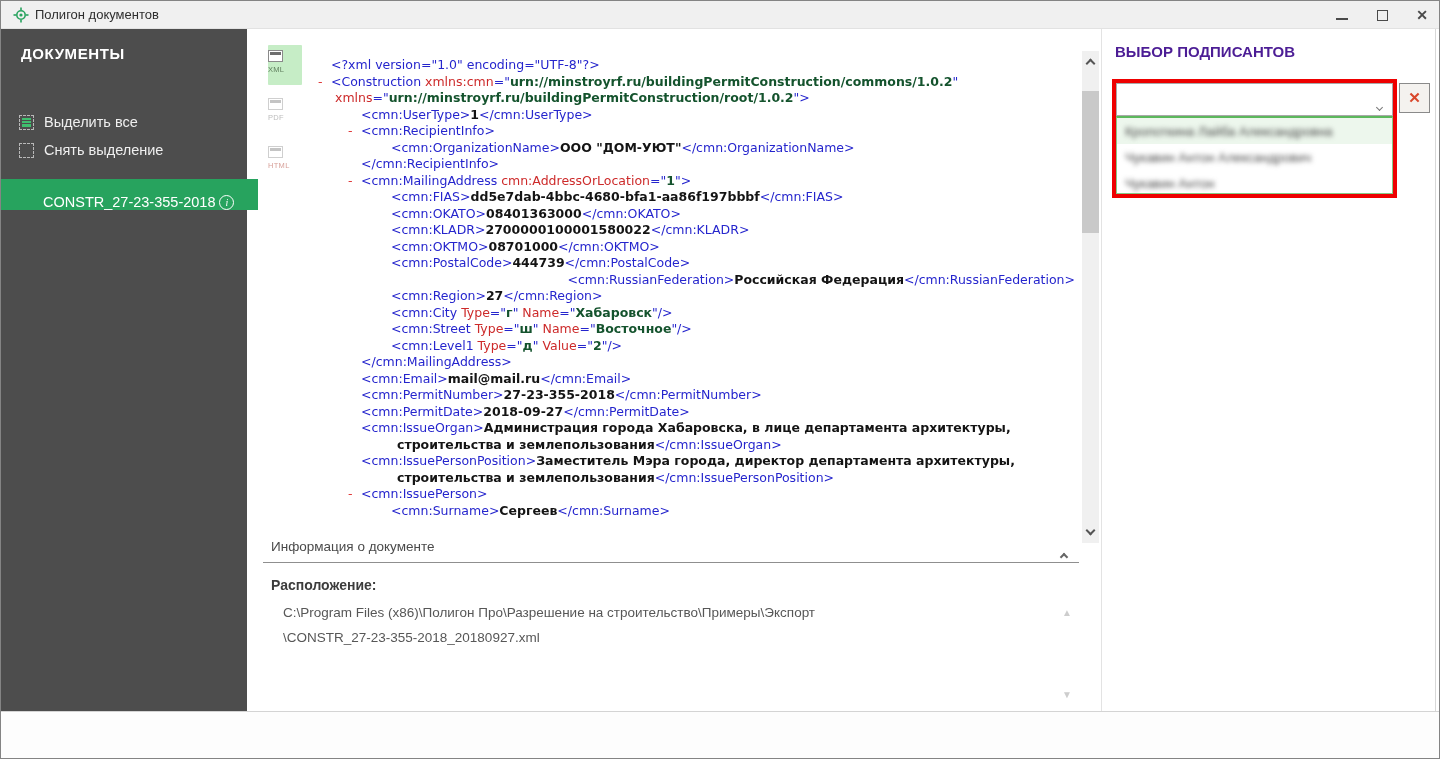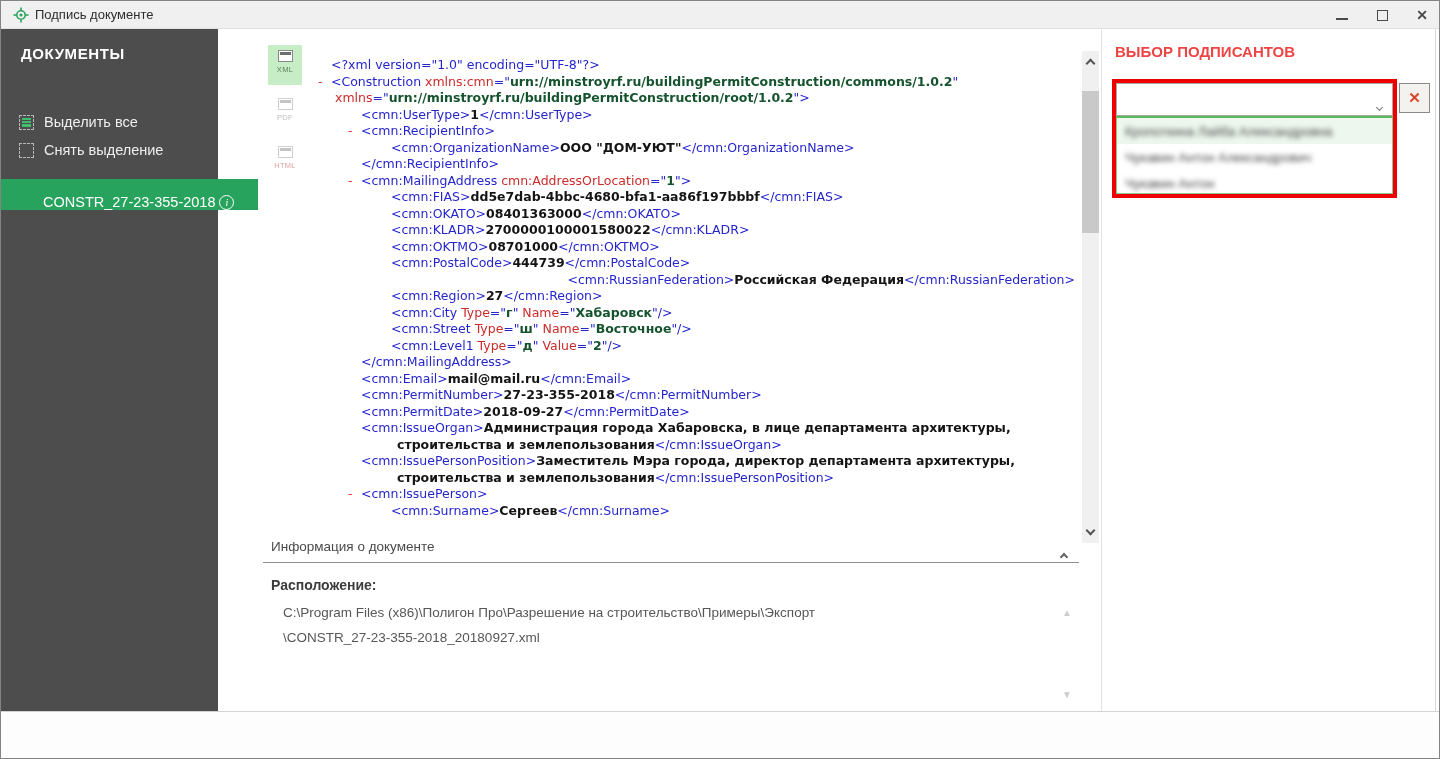--- a/index.html
+++ b/index.html
@@ -10,34 +10,34 @@
   .titlebar { position:absolute; left:0; top:0; width:100%; height:28px; background:#f0f0f0; border-bottom:1px solid #e2e2e2; }
   .app-icon { position:absolute; left:12px; top:6px; width:16px; height:16px; }
   .win-title { position:absolute; left:34px; top:6px; font-size:13px; color:#2e2e2e; }
   .win-controls { position:absolute; right:10px; top:0; height:28px; display:flex; align-items:center; gap:26px; }
   .wc { width:14px; height:14px; display:flex; align-items:center; justify-content:center; color:#4a4a4a; cursor:pointer; }
   .wc-min { width:12px; height:2px; background:#4a4a4a; margin-top:8px; }
   .wc-max { width:11px; height:11px; border:1.5px solid #4a4a4a; }
   .wc-close { font-size:14px; font-weight:bold; }
 
   
-  .sidebar { position:absolute; left:0; top:28px; width:217px; height:682px; background:#4d4d4d; }
+  .sidebar { position:absolute; left:0; top:28px; width:246px; height:682px; background:#4d4d4d; }
   .sb-title { position:absolute; left:20px; top:16px; color:#fff; font-size:15px; font-weight:bold; letter-spacing:.6px; }
   .sb-action { position:absolute; left:0; width:257px; height:26px; display:flex; align-items:center; cursor:pointer; }
   .sb-action .lbl { color:#efefef; font-size:14.5px; margin-left:10px; }
   .dashed-sq { width:15px; height:15px; border:1px dashed #b9b9b9; margin-left:18px; position:relative; }
   .dashed-sq .bars { position:absolute; left:2px; top:2px; right:2px; bottom:2px; display:flex; flex-direction:column; justify-content:space-between; }
   .dashed-sq .bars i { display:block; height:2.5px; background:#3fbf6e; }
   .doc-row { position:absolute; left:0; top:150px; width:257px; height:31px; background:#27a35e; display:flex; align-items:flex-end; cursor:pointer; }
   .doc-row .lbl { color:#fff; font-size:14.5px; margin-left:42px; white-space:nowrap; overflow:hidden; max-width:178px; }
   .info-icon { width:15px; height:15px; border:1px solid #fff; border-radius:50%; color:#fff; font-size:10px; font-style:italic; font-family:"Liberation Serif", serif; display:flex; align-items:center; justify-content:center; margin-left:4px; flex:0 0 auto; }
 
   
   .main { position:absolute; left:257px; top:28px; width:843px; height:682px; background:#fff; }
-  .ftab { position:absolute; left:10px; width:34px; height:40px; display:flex; flex-direction:column; align-items:center; padding-top:5px; cursor:pointer; border-radius:1px; }
+  .ftab { position:absolute; left:10px; width:34px; height:40px; display:flex; flex-direction:column; align-items:flex-start; padding-top:5px; cursor:pointer; border-radius:1px; }
   .ftab .ficon { width:15px; height:12px; border:1px solid #8a8a8a; background:#fff; position:relative; }
   .ftab .ficon::before { content:""; position:absolute; left:1px; right:1px; top:1px; height:3px; background:#6e6e6e; }
   .ftab .flabel { font-size:7.5px; margin-top:3px; letter-spacing:.3px; }
   .ftab-xml { top:16px; background:#c6edc6; }
   .ftab-xml .flabel { color:#61805f; }
   .ftab-pdf { top:64px; } .ftab-html { top:112px; }
   .ftab-pdf .ficon, .ftab-html .ficon { opacity:.4; }
   .ftab-pdf .flabel { color:#bdbdbd; }
   .ftab-html .flabel { color:#d8a19a; }
 
@@ -65,21 +65,21 @@
   .info-sep { position:absolute; left:5px; top:533px; width:816px; border-top:1px solid #8f8f8f; }
   .loc-label { position:absolute; left:13px; top:548px; font-size:14px; font-weight:bold; color:#3c3c3c; }
   .loc-line1 { position:absolute; left:25px; top:576px; font-size:13.5px; color:#575757; }
   .loc-line2 { position:absolute; left:25px; top:601px; font-size:13.5px; color:#575757; }
   .tri { position:absolute; left:804px; color:#cdcdcd; font-size:10px; cursor:pointer; }
   .tri-up { top:578px; } .tri-dn { top:660px; }
 
   
   .rpanel { position:absolute; left:1100px; top:28px; width:339px; height:682px; background:#fff; border-left:1px solid #e3e3e3; }
   .rp-track { position:absolute; right:4px; top:0; bottom:0; width:1px; background:#d8d8d8; }
-  .rp-title { position:absolute; left:13px; top:14px; font-size:15px; font-weight:bold; color:#ef4444; }
+  .rp-title { position:absolute; left:13px; top:14px; font-size:15px; font-weight:bold; color:#4c1d95; }
   .annot-box { position:absolute; left:10px; top:50px; width:285px; height:119px; border:4px solid #ee0000; background:#fff; display:flex; flex-direction:column; }
   .combo { position:relative; height:33px; border:1px solid #a9a9a9; background:#fff; cursor:pointer; }
   .combo-value { position:absolute; left:8px; top:8px; font-size:13px; color:#222; }
   .combo-chev { position:absolute; right:10px; top:12px; }
   .combo-chev .chev { width:5px; height:5px; border-width:1px; border-color:#777; }
   .dd-list { flex:1; border:1px solid #86c986; border-top:2px solid #5cb85c; background:#fff; overflow:hidden; }
   .opt { height:26px; display:flex; align-items:center; padding-left:8px; cursor:pointer; background:#fff; }
   .opt.hl { background:#edf7ed; }
   .opt-label { font-size:13px; color:#4a4a4a; filter:blur(2.5px); white-space:nowrap; }
   .clear-btn { position:absolute; left:297px; top:54px; width:31px; height:30px; background:#f4f2ef; border:1px solid #8a8a8a; color:#d9472b; font-size:15px; font-weight:bold; display:flex; align-items:center; justify-content:center; cursor:pointer; }
@@ -99,21 +99,21 @@
     <svg class="app-icon" viewBox="0 0 16 16">
       <g stroke="#27a35e" stroke-width="1.6" fill="none">
         <circle cx="8" cy="8" r="4.2"></circle>
         <line x1="8" y1="0.5" x2="8" y2="3"></line>
         <line x1="8" y1="13" x2="8" y2="15.5"></line>
         <line x1="0.5" y1="8" x2="3" y2="8"></line>
         <line x1="13" y1="8" x2="15.5" y2="8"></line>
       </g>
       <circle cx="8" cy="8" r="1.6" fill="#27a35e"></circle>
     </svg>
-    <span class="win-title">Подпись документе</span>
+    <span class="win-title">Полигон документов</span>
     <div class="win-controls">
       <span class="wc">
           <span class="wc-min"></span>
         </span>
       <span class="wc">
           <span class="wc-max"></span>
         </span>
       <span class="wc wc-close">✕</span>
     </div>
   </div>

